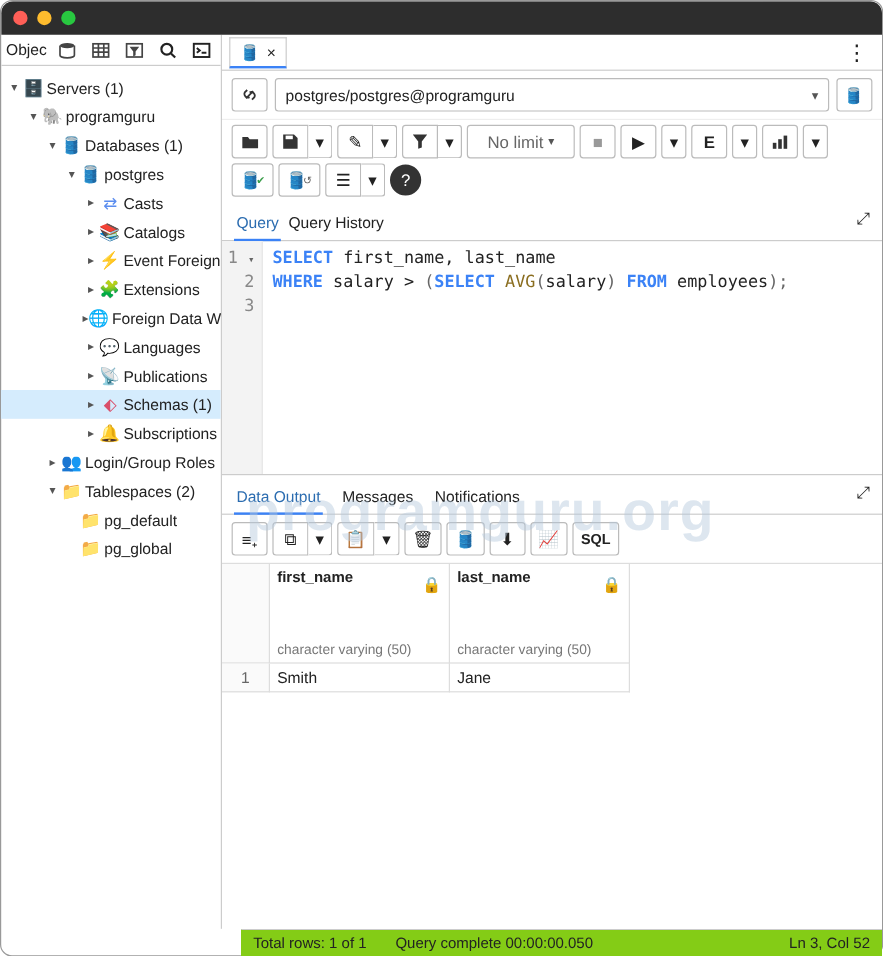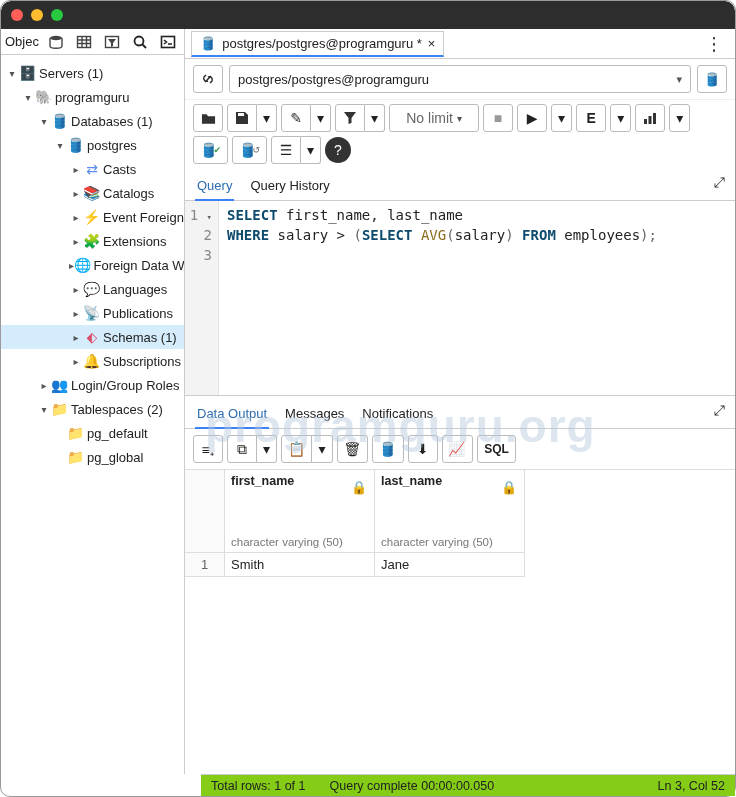--- a/index.html
+++ b/index.html
@@ -27,30 +27,30 @@
 .kebab { margin-left: auto; font-size: 18px; padding: 0 6px; cursor: pointer; }
 .connrow { display: flex; align-items: center; gap: 6px; padding: 6px 8px; border-bottom: 1px solid #eee; }
 .connbox { flex: 1; border: 1px solid #bbb; border-radius: 3px; height: 28px; display: flex; align-items: center; padding: 0 8px; justify-content: space-between; }
 .sqbtn { width: 30px; height: 28px; border: 1px solid #bbb; border-radius: 3px; display: flex; align-items: center; justify-content: center; cursor: pointer; background: #fff; }
 .toolbar { display: flex; align-items: center; gap: 4px; padding: 4px 8px; flex-wrap: wrap; }
 .btn { height: 28px; min-width: 30px; border: 1px solid #bbb; border-radius: 3px; display: flex; align-items: center; justify-content: center; padding: 0 6px; cursor: pointer; background: #fff; font-size: 14px; }
 .btn.dd::after { content: "▾"; font-size: 10px; margin-left: 4px; color: #555; }
 .btngrp { display: flex; }
 .btngrp .btn:first-child { border-radius: 3px 0 0 3px; }
 .btngrp .btn:last-child { border-radius: 0 3px 3px 0; border-left: none; }
-.qtabs { display: flex; gap: 14px; padding: 6px 10px 0; border-bottom: 1px solid #ccc; }
+.qtabs { display: flex; gap: 4px; padding: 6px 10px 0; border-bottom: 1px solid #ccc; }
 .qtab { padding: 4px 2px 6px; cursor: pointer; color: #222; }
 .qtab.active { color: #2b6cb0; border-bottom: 2px solid #3b82f6; margin-bottom: -1px; }
 .expand { margin-left: auto; font-size: 14px; cursor: pointer; }
 .editor { display: flex; font-family: ui-monospace, Menlo, Consolas, monospace; font-size: 14px; min-height: 195px; border-bottom: 1px solid #ccc; position: relative; }
 .gutter { width: 34px; background: #f3f3f3; color: #888; text-align: right; padding: 4px 6px 4px 2px; border-right: 1px solid #e5e5e5; }
 .gline { height: 20px; line-height: 20px; }
 .code { padding: 4px 8px; }
 .cline { height: 20px; line-height: 20px; white-space: pre; }
-.kw { color: #0c4a6e; font-weight: 600; }
+.kw { color: #3b82f6; font-weight: 600; }
 .ident { color: #222; }
 .func { color: #8a6d1f; }
 .paren { color: #666; }
 .watermark { position: absolute; left: 20px; right: 0; top: 370px; font-size: 46px; font-weight: 700; color: rgba(180,200,220,0.45); pointer-events: none; letter-spacing: 1px; }
 .otabs { display: flex; gap: 14px; padding: 6px 10px 0; border-bottom: 1px solid #ccc; }
 .otoolbar { display: flex; gap: 4px; padding: 6px 8px; align-items: center; }
 .grid { border-top: 1px solid #ddd; }
 .gh, .gr { display: flex; }
 .gc { border-right: 1px solid #ddd; border-bottom: 1px solid #ddd; padding: 4px 6px; }
 .gc.idx { width: 40px; text-align: center; color: #666; background: #fafafa; }
@@ -197,21 +197,20 @@
           <span class="ticon" style="color:#d9a441">📁</span>
           <span class="tlabel">pg_global</span>
         </div>
     </div>
   </div>
 
   <div class="right">
     <div class="tabbar">
       <div class="filetab">
         <span style="color:#336791">🛢️</span>
-        <span>postgres/postgres@programguru *</span>
         <span style="cursor:pointer">×</span>
       </div>
       <div class="kebab">⋮</div>
     </div>
 
     <div class="connrow">
       <div class="sqbtn">
           <svg width="16" height="16" viewBox="0 0 16 16" fill="none" stroke="#333" stroke-width="1.5">
             <path d="M5 11l6-6M6 4l-2 2a3 3 0 004 4M10 12l2-2a3 3 0 00-4-4"></path>
           </svg>

